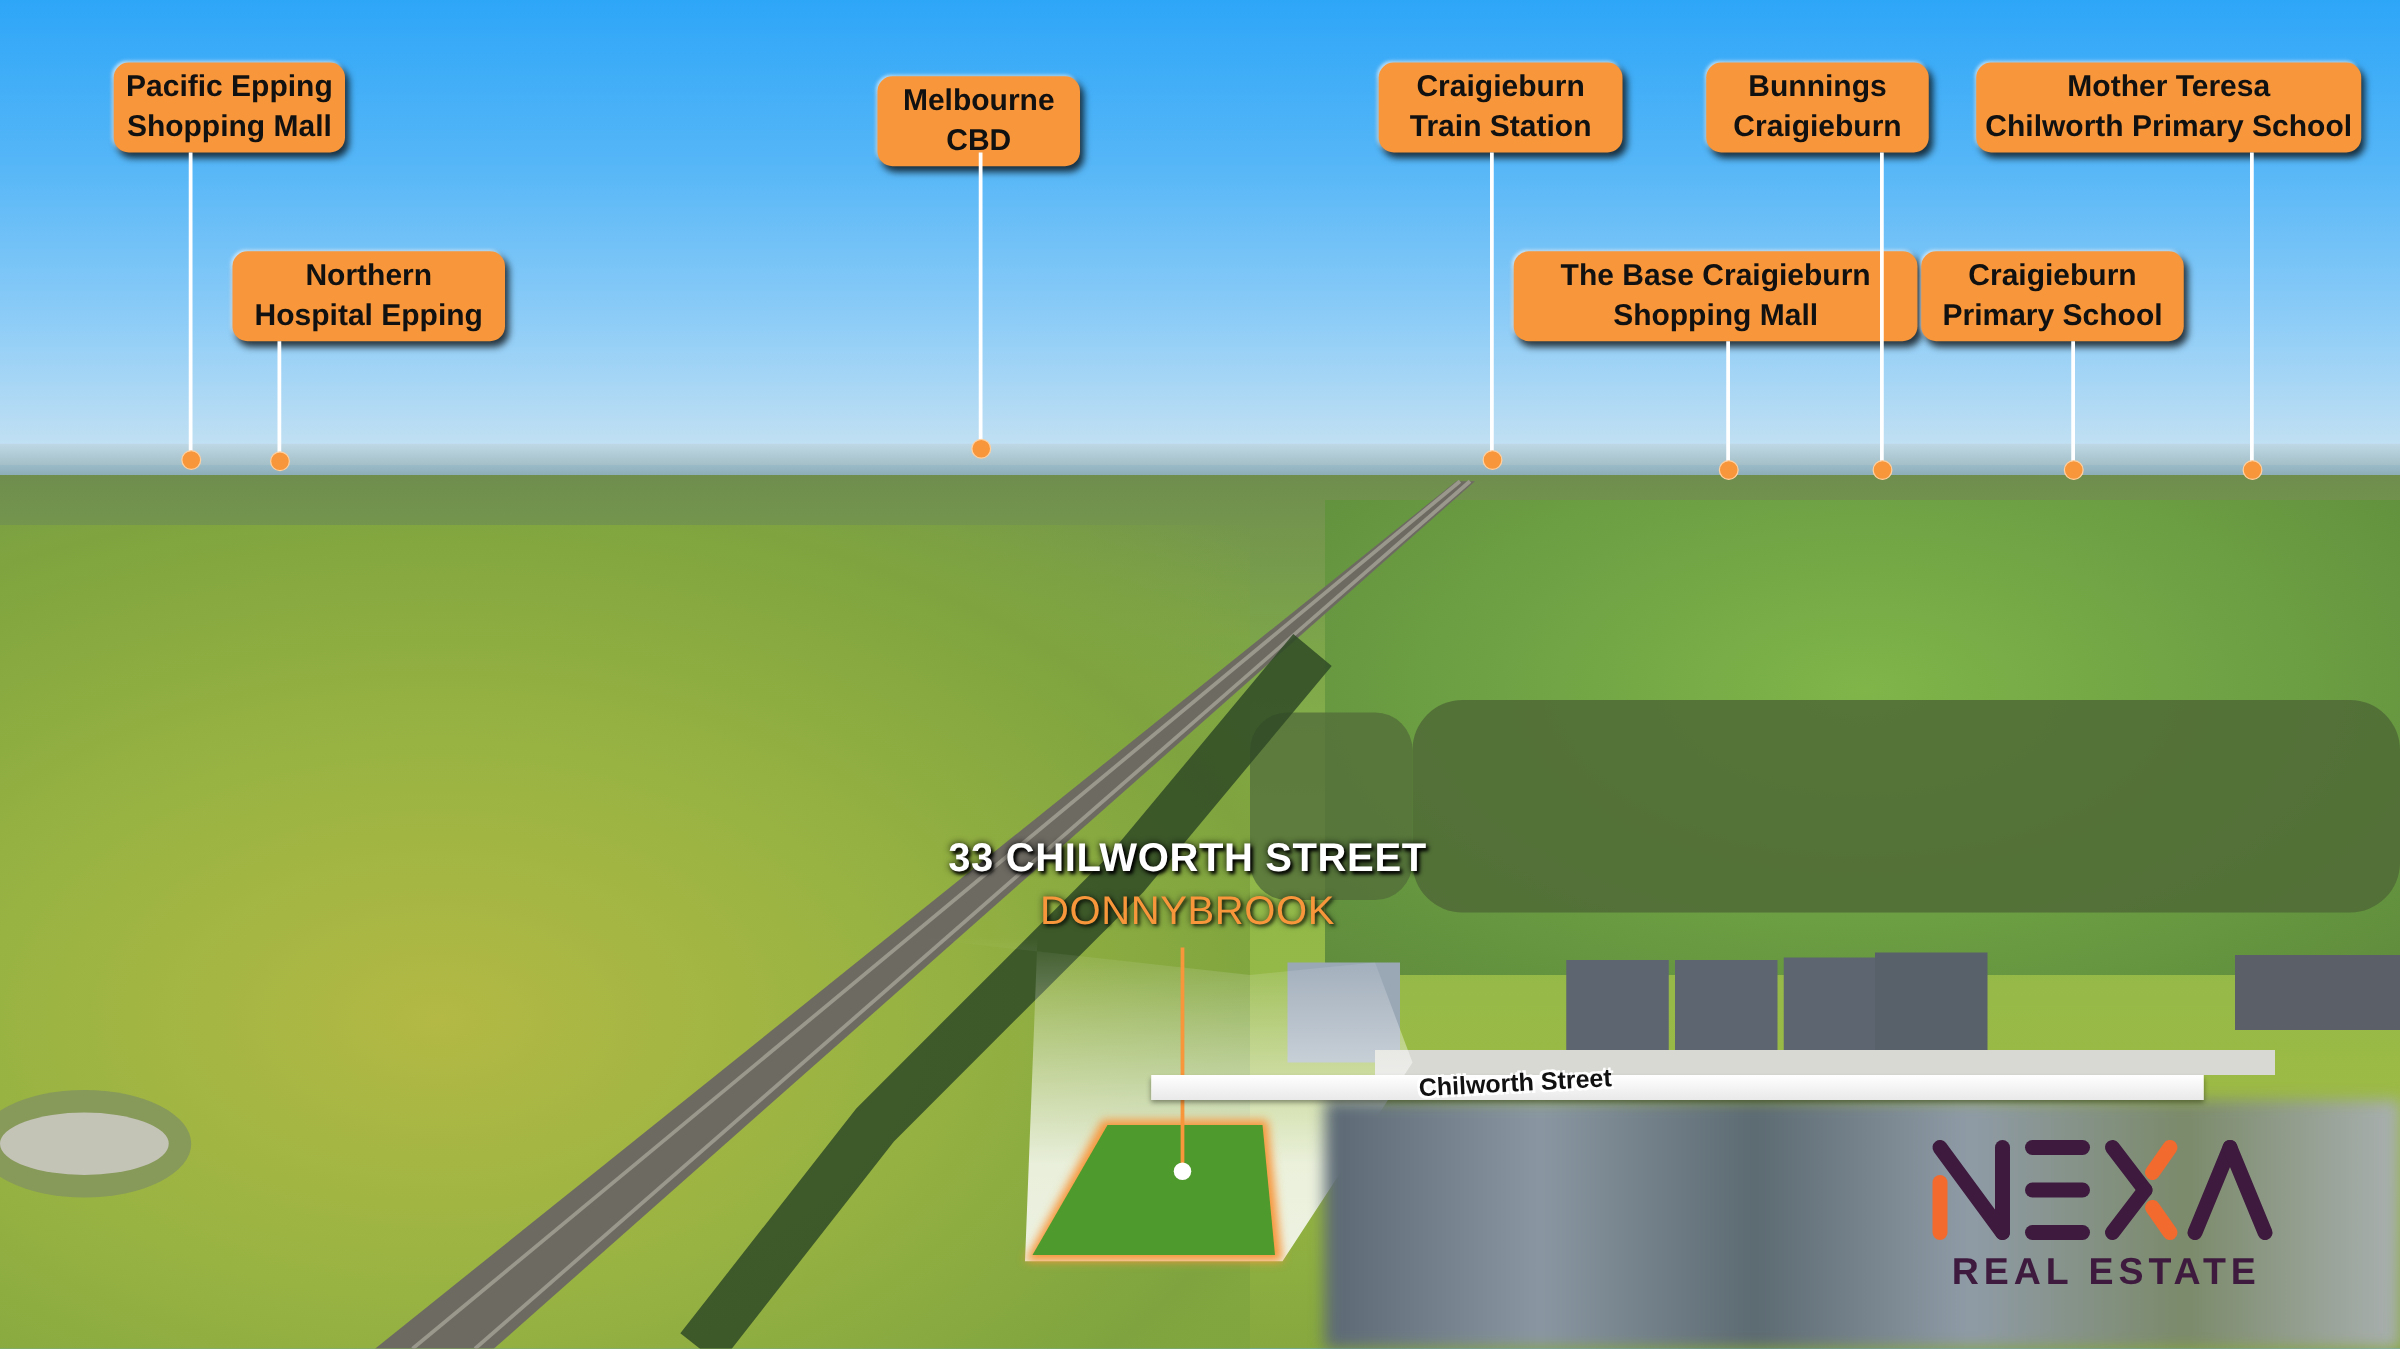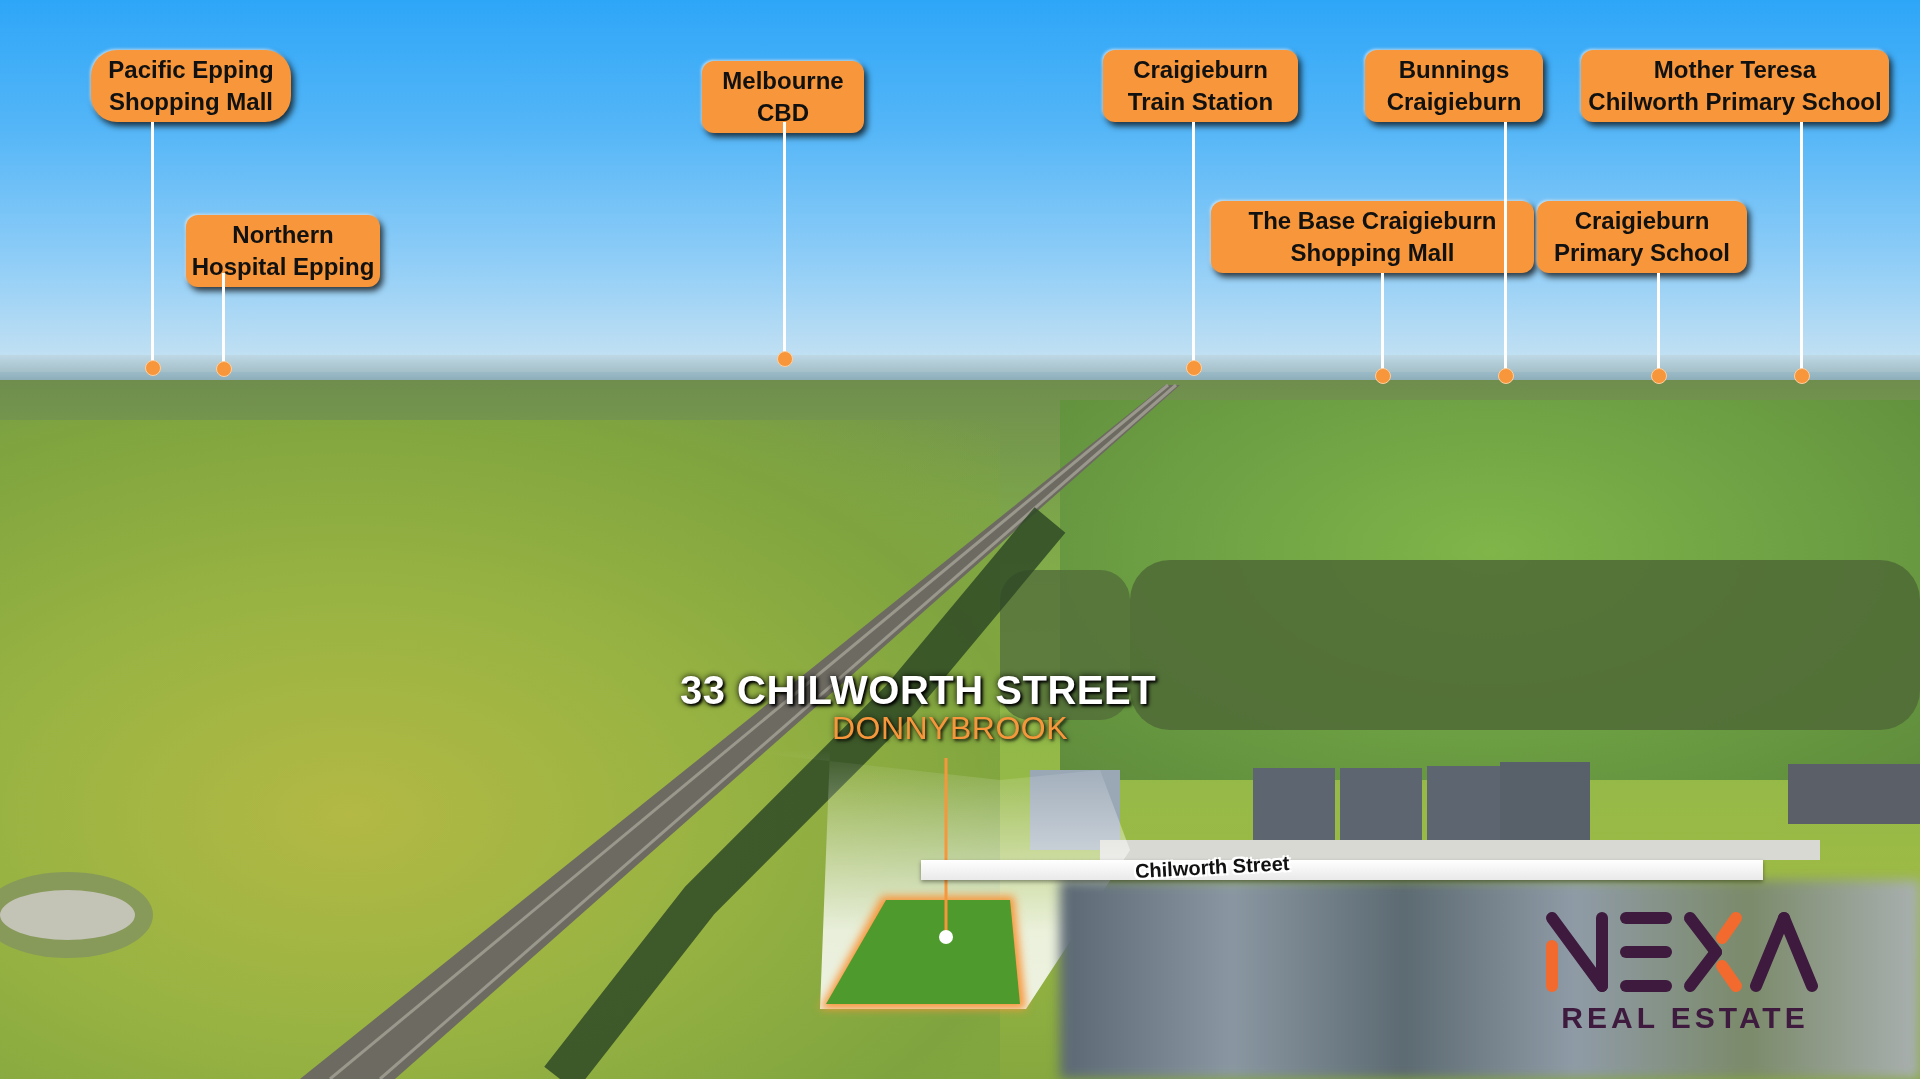--- a/index.html
+++ b/index.html
@@ -22,21 +22,21 @@
   .blur-zone{position:absolute;left:1060px;top:880px;width:860px;height:199px;filter:blur(6px);
     background:linear-gradient(90deg,#5b6874 0%,#8a97a2 20%,#5c6a72 40%,#8f9ba6 60%,#7b8a6a 80%,#a9b0b0 100%);}
   .spotlight{position:absolute;left:0;top:0;width:1920px;height:1079px;pointer-events:none;}
 
   .label-box{position:absolute;background:#f7963a;border-radius:12px;color:#111;font-weight:bold;
     text-align:center;font-size:24px;line-height:32px;box-shadow:3px 4px 6px rgba(0,0,0,.75), -1px -1px 3px rgba(255,255,255,.7);
     display:flex;flex-direction:column;justify-content:center;font-family:"Liberation Sans",sans-serif;}
   .leader{position:absolute;width:3px;background:#ffffff;}
   .dot{position:absolute;width:14px;height:14px;border-radius:50%;background:#f7963a;border:1px solid #ffd0a0;}
 
-  .title-1{position:absolute;left:668px;top:668px;width:500px;text-align:center;color:#fff;font-weight:bold;font-size:40px;
+  .title-1{position:absolute;left:700px;top:668px;width:500px;text-align:center;color:#fff;font-weight:bold;font-size:32px;
     letter-spacing:0.5px;text-shadow:0 0 6px rgba(0,0,0,.9),2px 2px 3px #000;}
   .title-2{position:absolute;left:700px;top:710px;width:500px;text-align:center;color:#f7963a;font-weight:normal;font-size:32px;
     letter-spacing:0.5px;text-shadow:0 0 6px rgba(0,0,0,.6),2px 2px 3px rgba(0,0,0,.7);}
   .street-bar{position:absolute;left:921px;top:860px;width:842px;height:20px;background:linear-gradient(180deg,#ffffff,#e9e9e9);
     box-shadow:0 2px 4px rgba(0,0,0,.4);}
   .street-label{position:absolute;left:1135px;top:856px;font-weight:bold;font-size:20px;color:#111;
     transform:rotate(-3deg);text-shadow:-2px -2px 0 #fff,2px -2px 0 #fff,-2px 2px 0 #fff,2px 2px 0 #fff;}
   .logo{position:absolute;left:1540px;top:906px;width:290px;height:126px;}
   .logo-text{position:absolute;left:0;top:95px;width:290px;text-align:center;color:#3d1a3e;font-weight:bold;font-size:30px;letter-spacing:4px;}
 </style>
@@ -83,28 +83,28 @@
 
     <polygon points="882,896 1014,896 1026,1009 820,1009" fill="#f7963a" filter="url(#glow)"></polygon>
     <polygon points="886,900 1010,900 1020,1004 826,1004" fill="#4e9a2c"></polygon>
     <line x1="946" y1="758" x2="946" y2="937" stroke="#f7963a" stroke-width="3"></line>
     <circle cx="946" cy="937" r="7" fill="#ffffff"></circle>
   </svg>
 
   <div class="blur-zone"></div>
 </div>
 
-<div class="label-box" style="left:91px;top:50px;width:200px;height:72px;border-radius:26px;">
+<div class="label-box" style="left:91px;top:50px;width:185px;height:72px;">
   <span>Pacific Epping</span>
   <span>Shopping Mall</span>
 </div>
 <div class="leader" style="left:151px;top:122px;height:244px;"></div>
 <div class="dot" style="left:145px;top:360px;"></div>
 
-<div class="label-box" style="left:186px;top:215px;width:194px;height:72px;">
+<div class="label-box" style="left:186px;top:201px;width:218px;height:72px;">
   <span>Northern</span>
   <span>Hospital Epping</span>
 </div>
 <div class="leader" style="left:222px;top:273px;height:94px;"></div>
 <div class="dot" style="left:216px;top:361px;"></div>
 
 <div class="label-box" style="left:702px;top:61px;width:162px;height:72px;align-items:center;">
   <span>Melbourne</span>
   <span>CBD</span>
 </div>

